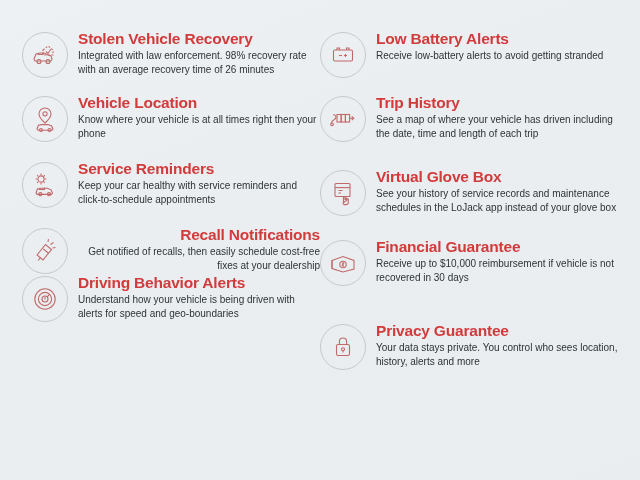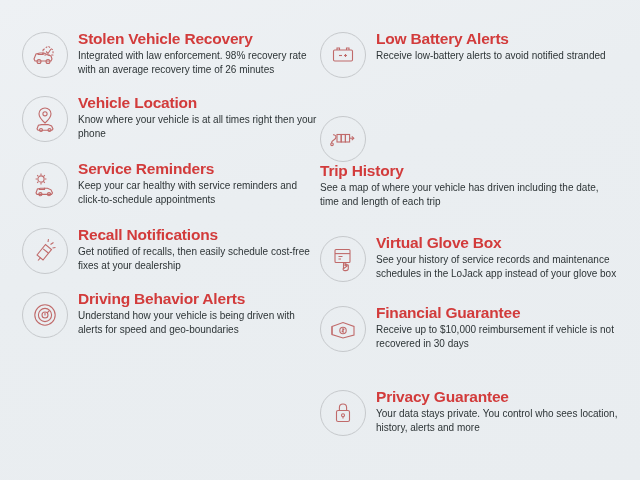--- a/index.html
+++ b/index.html
@@ -66,23 +66,23 @@
   .fdesc {
     color: #2d3436;
     font-size: 10px;
     line-height: 1.33;
     margin: 0;
   }
   
   .col-left .feature:nth-child(1) { margin-bottom: 16px; }
   .col-left .feature:nth-child(2) { margin-bottom: 18px; }
   .col-left .feature:nth-child(3) { }
-  .col-left .feature:nth-child(4) { margin-bottom: 16px; }
-  .col-right .feature:nth-child(1) { margin-bottom: 36px; }
-  .col-right .feature:nth-child(2) { margin-bottom: 26px; flex-direction: column; }
+  .col-left .feature:nth-child(4) { margin-bottom: 0; text-align: right; }
+  .col-right .feature:nth-child(1) { margin-bottom: 16px; }
+  .col-right .feature:nth-child(2) { margin-bottom: 26px; }
   .col-right .feature:nth-child(3) { margin-bottom: 22px; }
   .col-right .feature:nth-child(4) { margin-bottom: 36px; }
 </style>
 </head>
 <body>
 
 <div class="page">
   <div class="columns">
 
     <div class="col col-left">
@@ -176,21 +176,21 @@
         <span class="icon-wrap">
           <svg width="28" height="24" viewBox="0 0 28 24" fill="none" stroke="#c06a6a" stroke-width="1.1">
             <rect x="4.5" y="7" width="19" height="11" rx="1.2"></rect>
             <path d="M8 7 L8 5 L10.5 5 L10.5 7 M17.5 7 L17.5 5 L20 5 L20 7"></path>
             <path d="M10 12.5 L13 12.5"></path>
             <path d="M16.5 11 L16.5 14 M15 12.5 L18 12.5"></path>
           </svg>
         </span>
         <div class="ftext">
           <p class="ftitle">Low Battery Alerts</p>
-          <p class="fdesc">Receive low-battery alerts to avoid notified stranded</p>
+          <p class="fdesc">Receive low-battery alerts to avoid getting stranded</p>
         </div>
       </div>
 
       <div class="feature">
         <span class="icon-wrap">
           <svg width="30" height="22" viewBox="0 0 30 22" fill="none" stroke="#c06a6a" stroke-width="1.1">
             <path d="M3.5 15 C3.5 11.5 8 12.5 8 9 C8 6.5 5 6.8 5 6.8"></path>
             <rect x="9" y="6.5" width="4.2" height="7.5"></rect>
             <rect x="13.2" y="6.5" width="4.2" height="7.5"></rect>
             <rect x="17.4" y="6.5" width="4.2" height="7.5"></rect>

